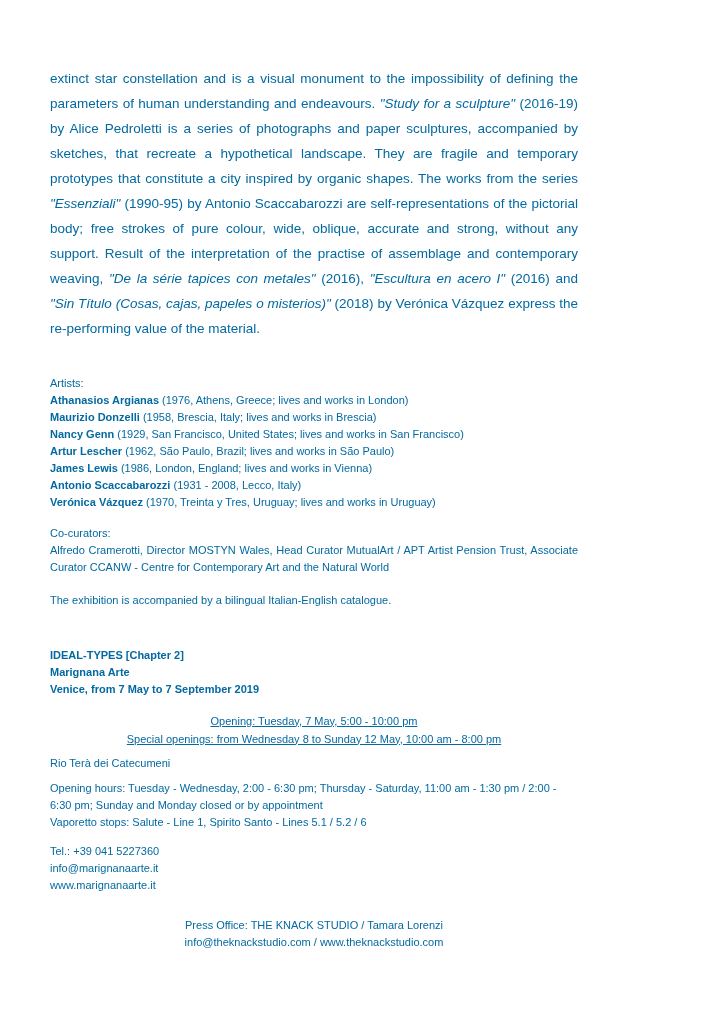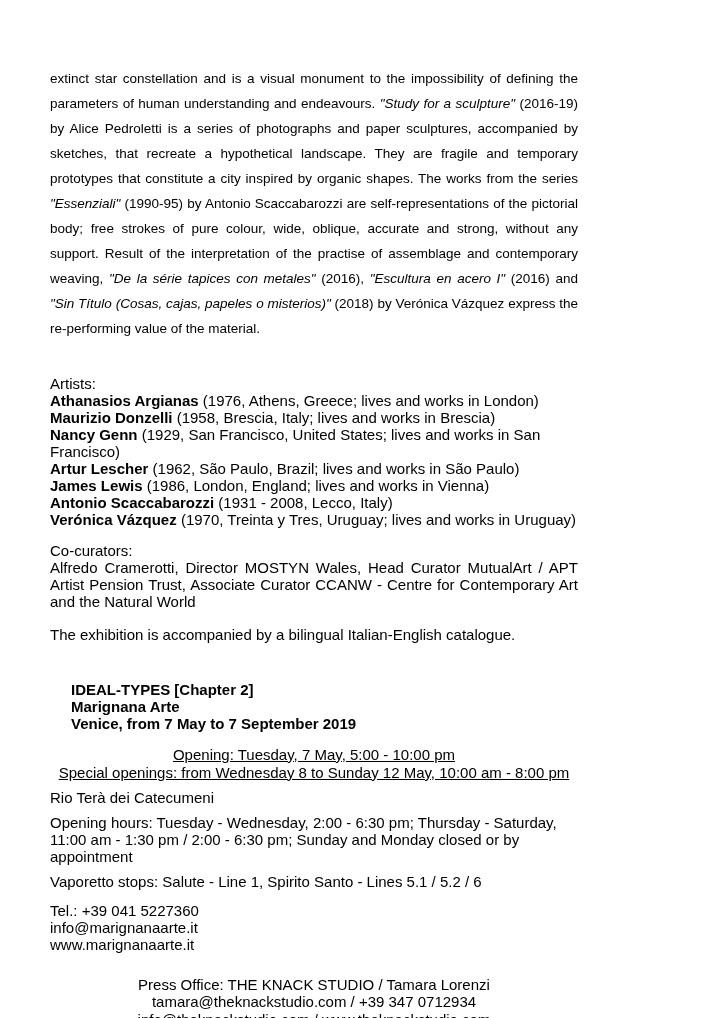--- a/index.html
+++ b/index.html
@@ -6,42 +6,42 @@
     margin: 0;
     padding: 0;
     background: #ffffff;
   }
   .page {
     position: relative;
     width: 628px;
     height: 1018px;
     box-sizing: border-box;
     background: #ffffff;
-    color: #000000;
+    color: #0369a1;
     font-family: "Liberation Sans", sans-serif;
     padding: 52px 50px 0 50px;
     overflow: hidden;
   }
   .intro {
     font-size: 13.5px;
     line-height: 25px;
     text-align: justify;
   }
-  .sec { font-size: 15px; line-height: 17px; }
+  .sec { font-size: 11px; line-height: 17px; }
   .b { font-weight: bold; }
   .just { text-align: justify; }
   .artists-block { margin-top: 34px; }
   .cocurators-block { margin-top: 14px; }
   .catalogue-note { margin-top: 16px; }
-  .exhibition-block { margin-top: 38px; margin-left: 21px; }
+  .exhibition-block { margin-top: 38px; }
   .openings-block { margin-top: 14px; line-height: 18px; text-align: center; }
   .openings-block .line { text-decoration: underline; }
   .address-block { margin-top: 7px; }
   .hours-block { margin-top: 8px; }
-  .vaporetto-block { margin-top: 8px; }
+  .vaporetto-block { margin-top: 0; }
   .contact-block { margin-top: 12px; }
   .press-block {
     margin-top: 23px;
     text-align: center;
     line-height: 17.5px;
   }
 </style>
 </head>
 <body>
 
@@ -87,17 +87,16 @@
   <div class="sec vaporetto-block">Vaporetto stops: Salute - Line 1, Spirito Santo - Lines 5.1 / 5.2 / 6</div>
 
   <div class="sec contact-block">
     <div>Tel.: +39 041 5227360</div>
     <div>info@marignanaarte.it</div>
     <div>www.marignanaarte.it</div>
   </div>
 
   <div class="sec press-block">
     <div>Press Office: THE KNACK STUDIO / Tamara Lorenzi</div>
-    <div>tamara@theknackstudio.com / +39 347 0712934</div>
     <div>info@theknackstudio.com / www.theknackstudio.com</div>
   </div>
 
 </div>
 
 </body></html>

